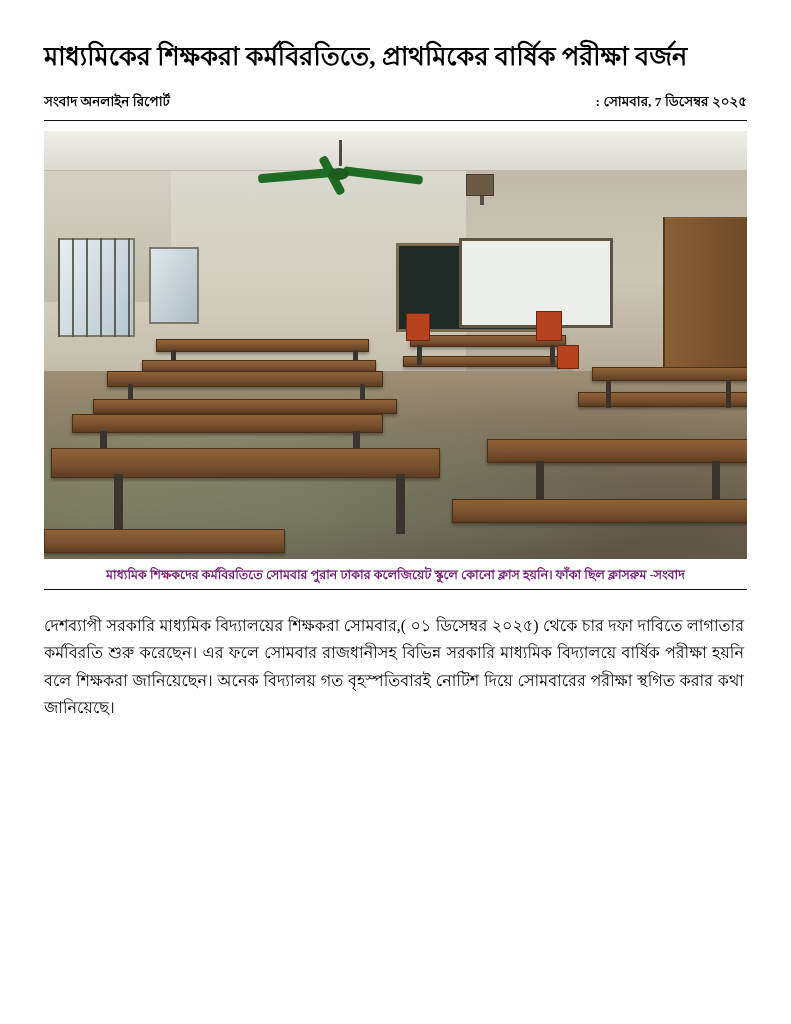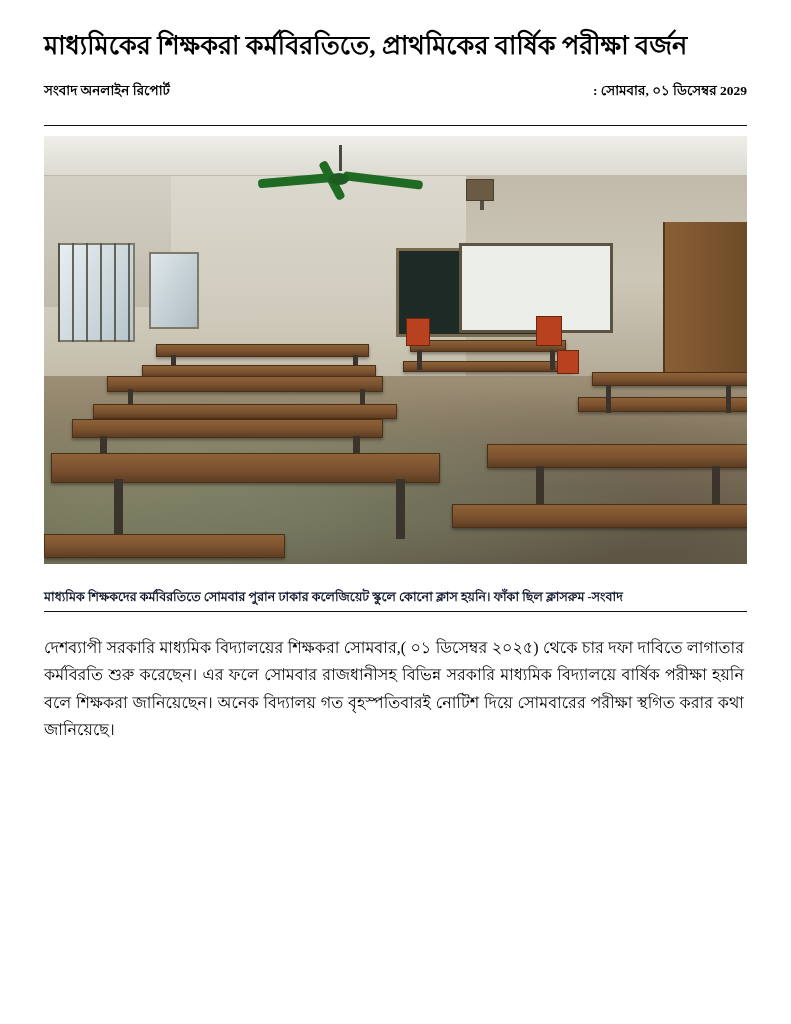--- a/index.html
+++ b/index.html
@@ -20,37 +20,37 @@
   }
   .inner {
     position: absolute;
     left: 44px;
     top: 0;
     width: 703px;
   }
 
   
   .headline {
-    margin-top: 28px;
+    margin-top: 39px;
     font-family: "Liberation Serif", "DejaVu Serif", serif;
     font-size: 25.5px;
     font-weight: bold;
     line-height: 1.38;
     color: #000000;
     letter-spacing: 0px;
     width: 660px;
   }
 
   
   .byline-row {
     display: flex;
     align-items: flex-end;
     justify-content: space-between;
     margin-top: 9px;
-    padding-bottom: 22px;
+    padding-bottom: 6px;
     border-bottom: 1.3px solid #111111;
     width: 703px;
     box-sizing: border-box;
   }
   .byline-left {
     font-size: 13.5px;
     font-weight: bold;
     color: #000000;
     font-family: "Liberation Serif", "DejaVu Serif", serif;
   }
@@ -198,26 +198,27 @@
     background: #3a342c;
     width: 5px;
   }
   .chair {
     position: absolute;
     background: #b8411f;
     border: 1px solid #6e2510;
   }
   
   .caption {
-    margin-top: 24px;
+    margin-top: 7px;
     width: 703px;
     font-size: 12.6px;
     font-weight: bold;
     line-height: 1.45;
-    color: #0f172a;
+    text-align: center;
+    color: #701a75;
     border-bottom: 1.3px solid #111111;
     padding-bottom: 4px;
     font-family: "Liberation Serif", "DejaVu Serif", serif;
   }
 
   
   .body-wrap {
     margin-top: 22px;
     width: 700px;
   }
@@ -234,21 +235,21 @@
 </head>
 <body>
 
 <div class="page">
   <div class="inner">
 
     <h1 class="headline">মাধ্যমিকের শিক্ষকরা কর্মবিরতিতে, প্রাথমিকের বার্ষিক পরীক্ষা বর্জন</h1>
 
     <div class="byline-row">
       <div class="byline-left">সংবাদ অনলাইন রিপোর্ট</div>
-      <div class="byline-right">: সোমবার, ০১ ডিসেম্বর 2029</div>
+      <div class="byline-right">: সোমবার, 7 ডিসেম্বর ২০২৫</div>
     </div>
 
     <div class="figure">
       <div class="photo">
         <div class="ph-wall"></div>
         <div class="ph-wall-stain"></div>
         <div class="ph-wall-stain2"></div>
         <div class="ph-ceiling"></div>
 
         <div class="ph-fan-rod"></div>

